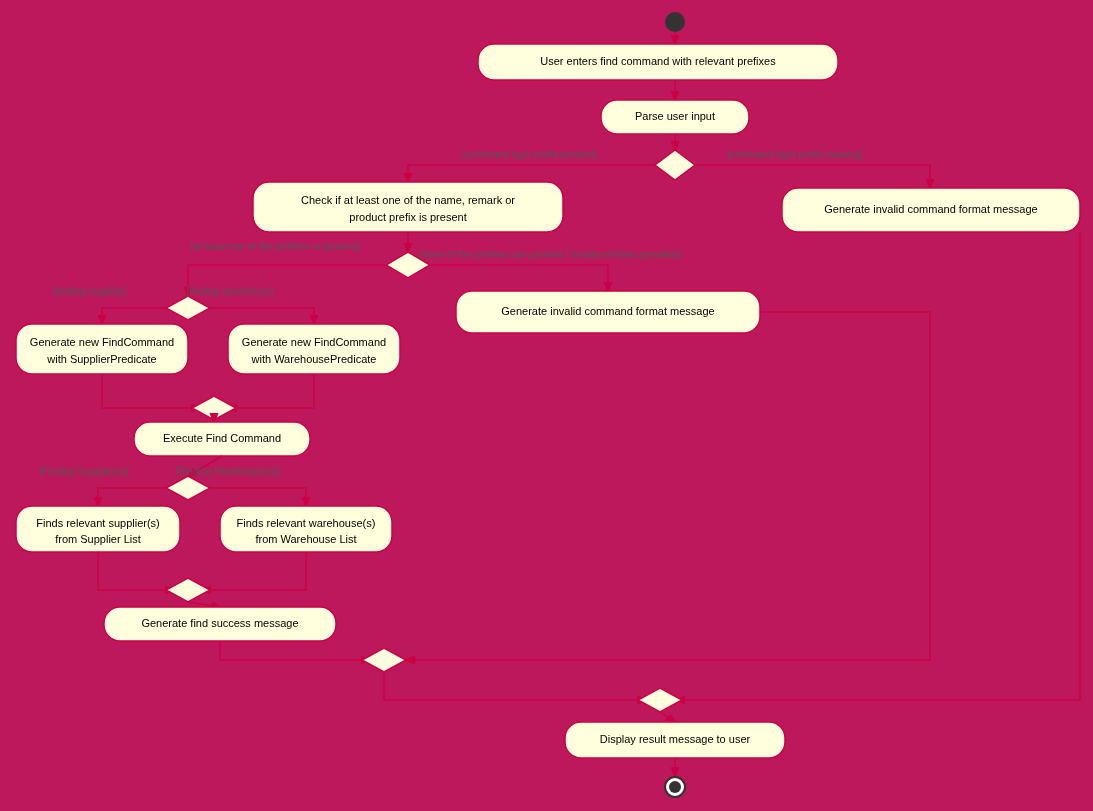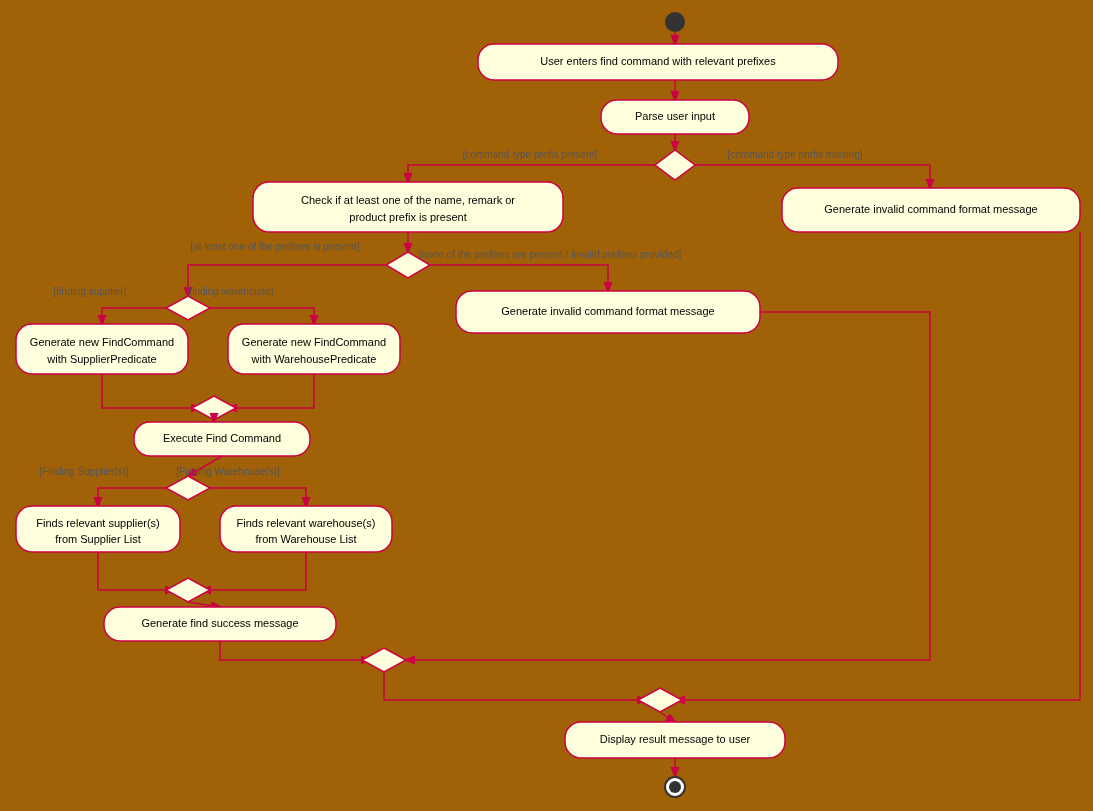--- a/index.html
+++ b/index.html
@@ -9,21 +9,21 @@
       font-size: 12px;
       width: 1093px;
       height: 811px;
       overflow: hidden;
       position: relative;
     }
     #diagram-container {
       width: 1093px;
       height: 811px;
       position: relative;
-      background: #a16207;
+      background: #be185d;
     }
     svg {
       position: absolute;
       top: 0; left: 0;
       width: 1093px;
       height: 811px;
     }
     .activity-node {
       fill: #ffffdd;
       stroke: #cc0044;

